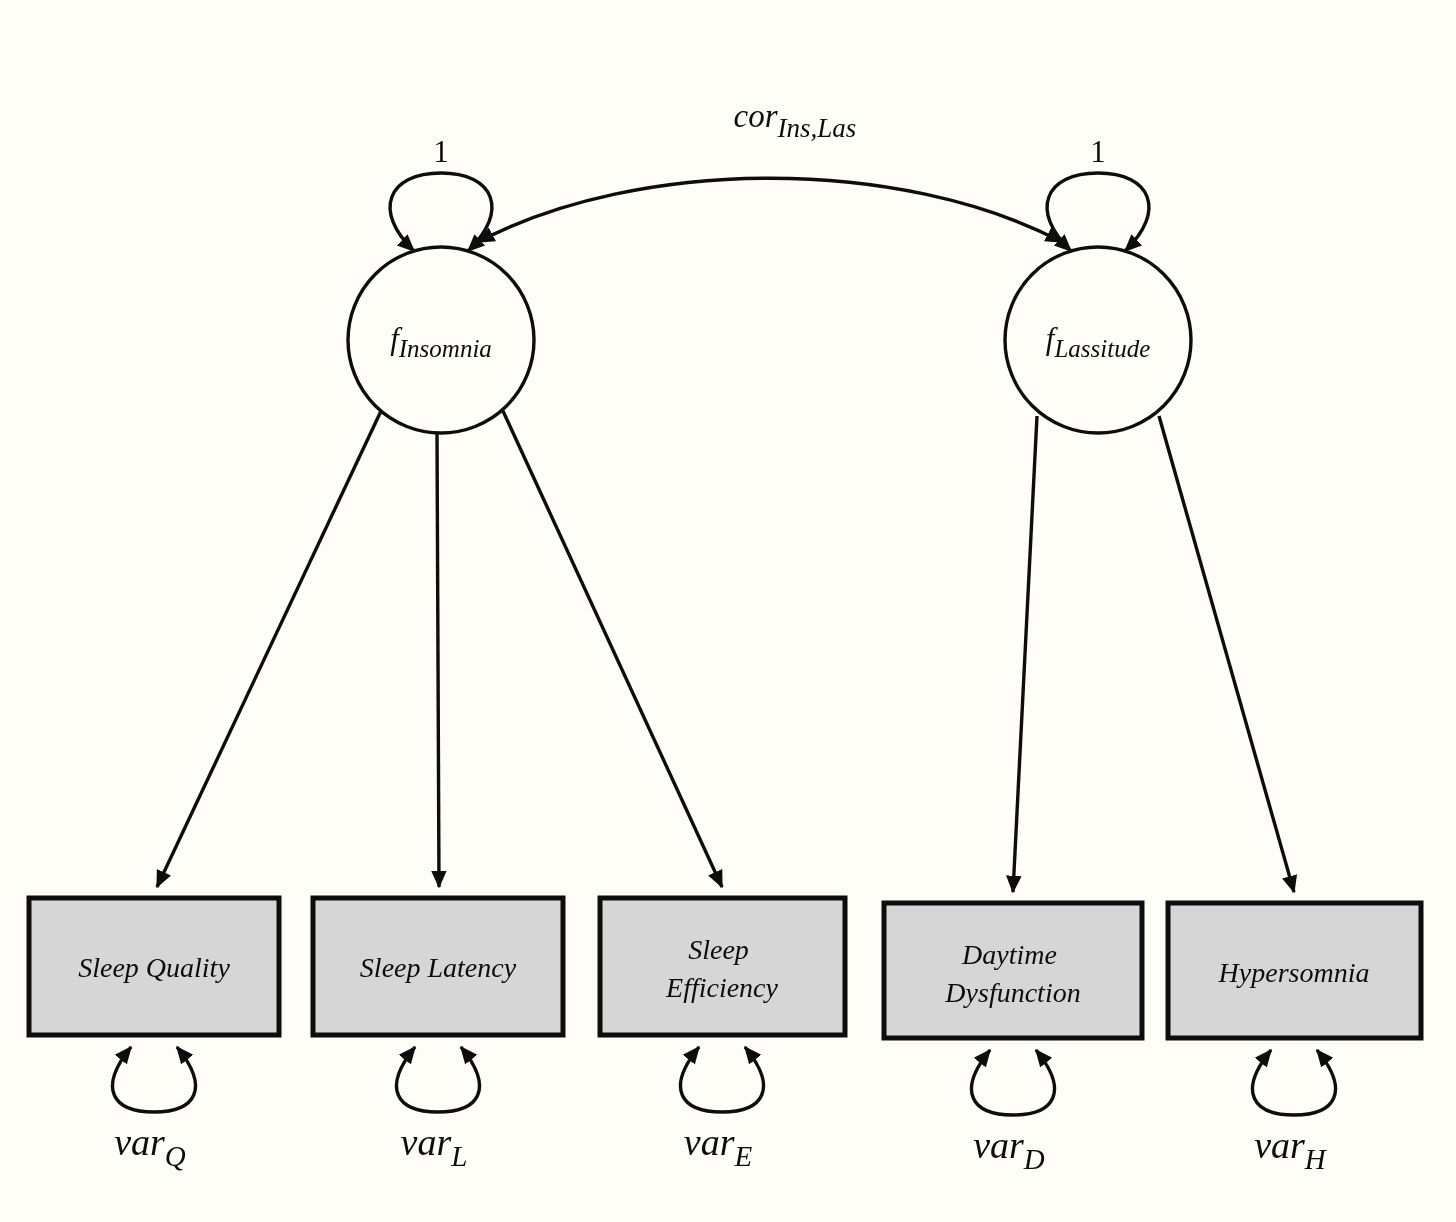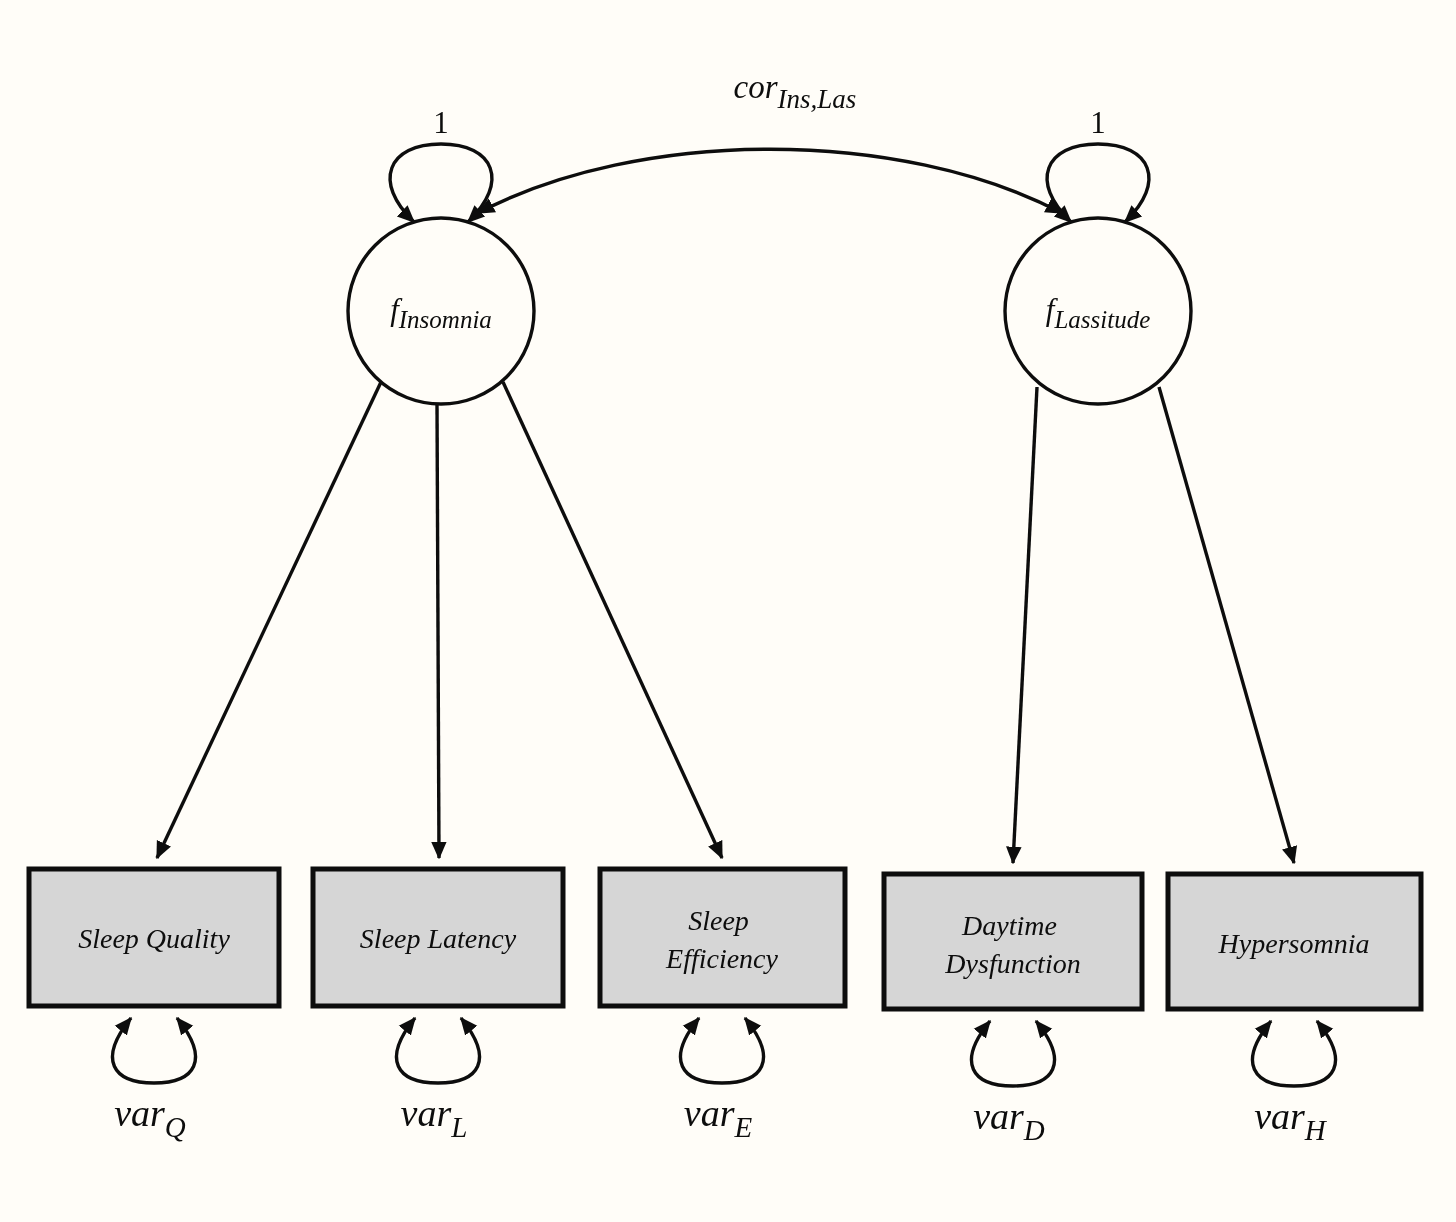--- a/index.html
+++ b/index.html
@@ -12,20 +12,21 @@
     height: 1222px;
     position: relative;
     overflow: hidden;
     font-family: "Liberation Serif", "DejaVu Serif", serif;
   }
   #diagram-root {
     position: absolute;
     inset: 0;
     width: 1456px;
     height: 858px;
+    margin-top: 29px;
   }
   svg.diagram-canvas {
     position: absolute;
     left: 0;
     top: 0;
     width: 1456px;
     height: 1222px;
     display: block;
   }
   .latent-label {

